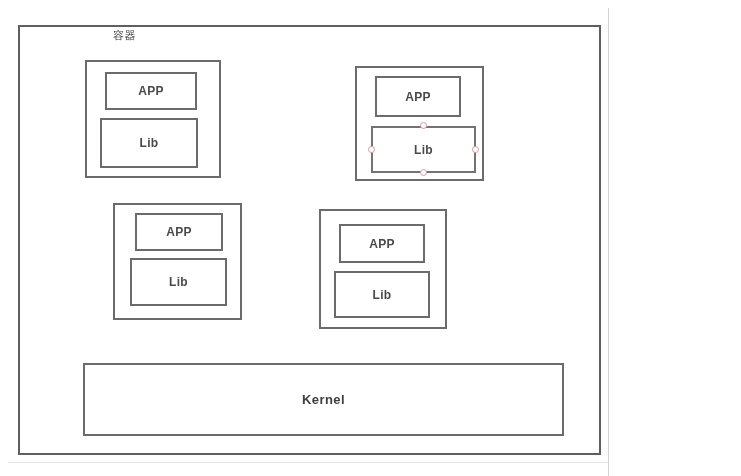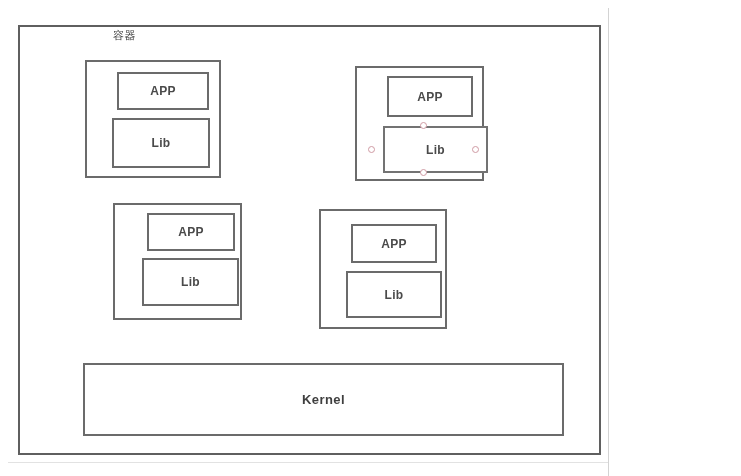--- a/index.html
+++ b/index.html
@@ -79,21 +79,20 @@
     border: 2px solid #6b6b6b;
     background: #ffffff;
     box-sizing: border-box;
     display: flex;
     align-items: center;
     justify-content: center;
     font-size: 12px;
     font-weight: bold;
     color: #4a4a4a;
     letter-spacing: 0.3px;
-    margin-left: 12px;
   }
 
   .inner-box.selected {
     border: 2px solid #737373;
   }
 
   
   .handle {
     position: absolute;
     width: 7px;

